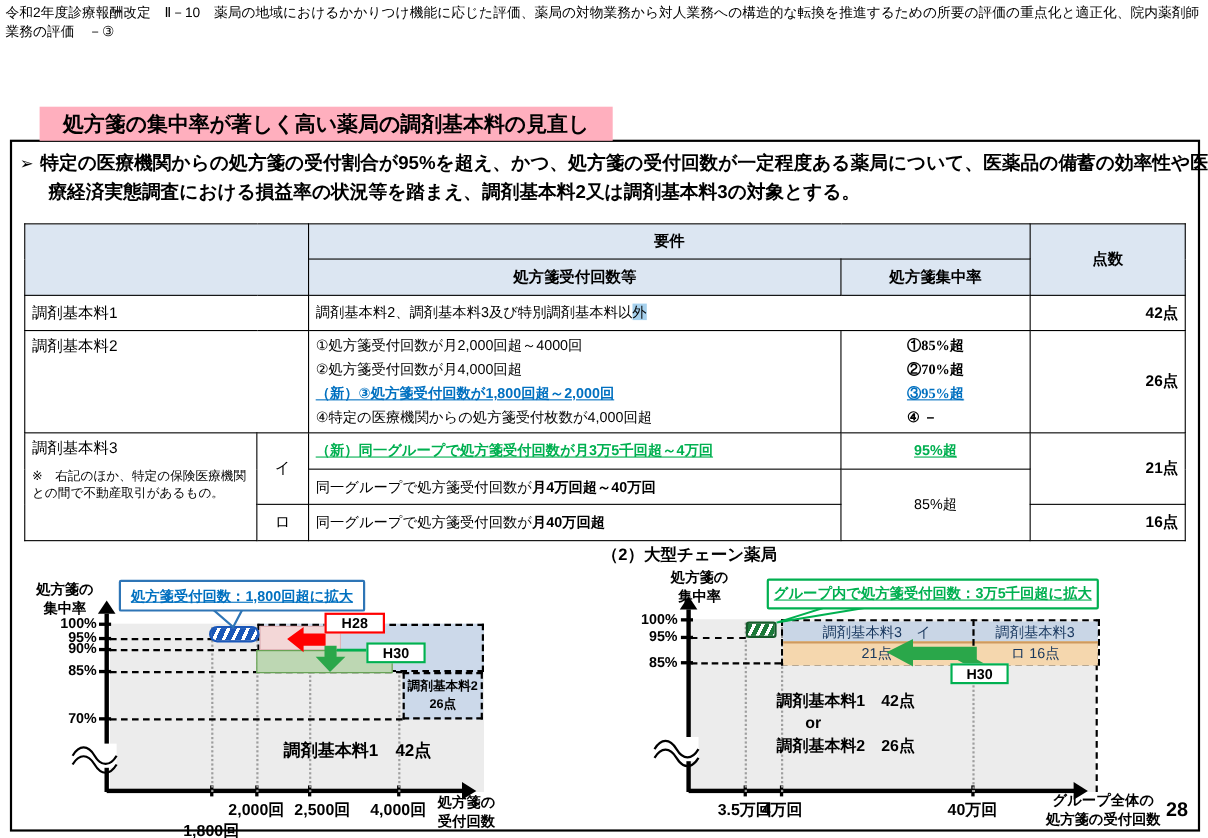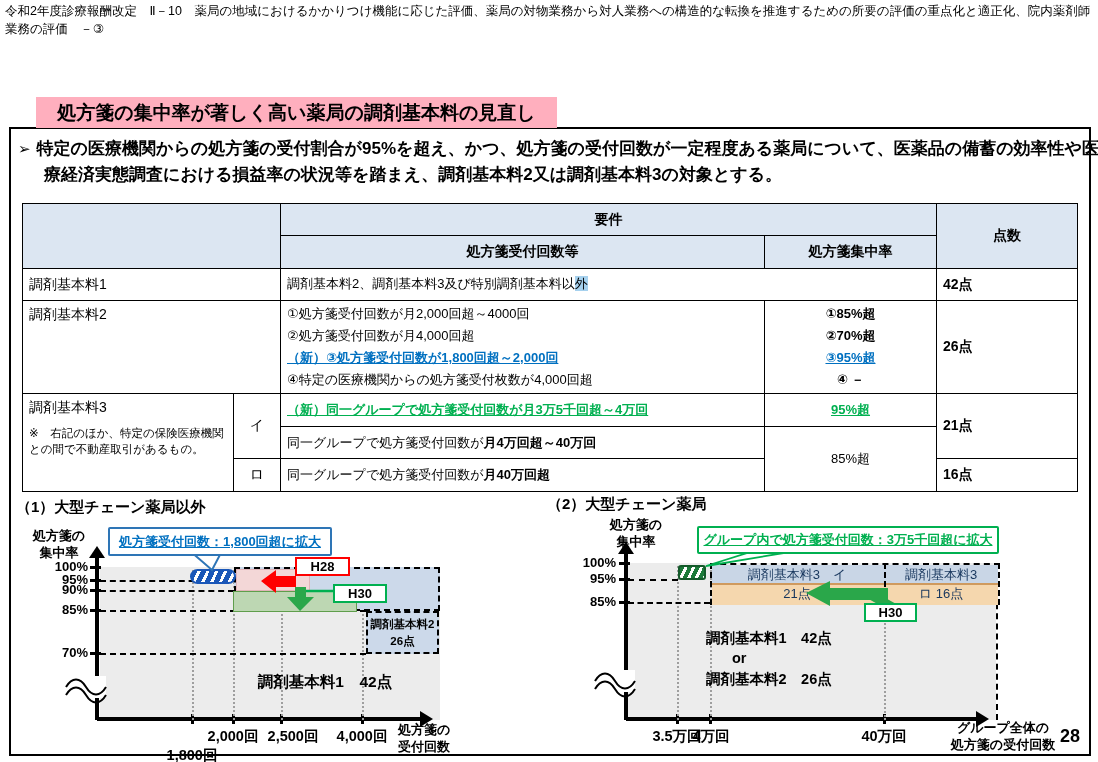--- a/index.html
+++ b/index.html
@@ -28,22 +28,22 @@
   
   table.fee{position:absolute;left:22px;top:203px;width:1055px;border-collapse:collapse;
             table-layout:fixed;font-size:13px;}
   table.fee td,table.fee th{border:1.5px solid #000;padding:2px 6px;vertical-align:middle;}
   table.fee th{background:#dce6f2;font-size:14px;font-weight:bold;text-align:center;}
   .cell-label{font-size:14px;padding-left:8px;}
   .v-top{vertical-align:top !important;padding-top:5px !important;}
   .note{font-size:11.5px;line-height:1.35;margin-top:9px;font-weight:normal;}
   .req{line-height:1.7;}
   .conc{text-align:center;line-height:1.7;}
-  .conc-inner{display:inline-block;text-align:center;font-weight:bold;}
-  .points{text-align:left;font-weight:bold;font-size:14px;}
+  .conc-inner{display:inline-block;text-align:left;font-weight:bold;font-family:Liberation Serif, serif;}
+  .points{text-align:right;font-weight:bold;font-size:14px;}
   .sub-col{text-align:center;font-size:14px;}
   .new-blue{color:#0070c0;font-weight:bold;text-decoration:underline;}
   .new-green{color:#00b050;font-weight:bold;text-decoration:underline;}
   .hl{background:#a6d1ee;}
   .b{font-weight:bold;}
 
   
   .chart-title{font-size:15px;font-weight:bold;}
   .ylab{font-size:13px;font-weight:bold;text-align:center;line-height:1.3;}
   .ytick{font-size:13px;font-weight:bold;text-align:right;width:44px;}
@@ -149,21 +149,20 @@
       <td rowspan="2" class="conc" style="font-weight:normal">85%超</td>
     </tr>
     <tr style="height:33px">
       <td class="sub-col">ロ</td>
       <td class="req"><span>同一グループで処方箋受付回数が</span><span class="b">月40万回超</span></td>
       <td class="points">16点</td>
     </tr>
   </tbody>
     </table>
 
-  <div class="abs chart-title" style="left:16px;top:498px">（1）大型チェーン薬局以外</div>
   <div class="abs ylab" style="left:26px;top:528px;width:66px">
     <div>処方箋の</div>
     <div>集中率</div>
   </div>
 
   <div class="abs gray-base" style="left:100px;top:567px;width:340px;height:153px"></div>
   <div class="abs dot-v" style="left:192px;top:570px;height:150px"></div>
   <div class="abs dot-v" style="left:233px;top:570px;height:150px"></div>
   <div class="abs dot-v" style="left:281px;top:570px;height:150px"></div>
   <div class="abs dot-v" style="left:362px;top:570px;height:150px"></div>

